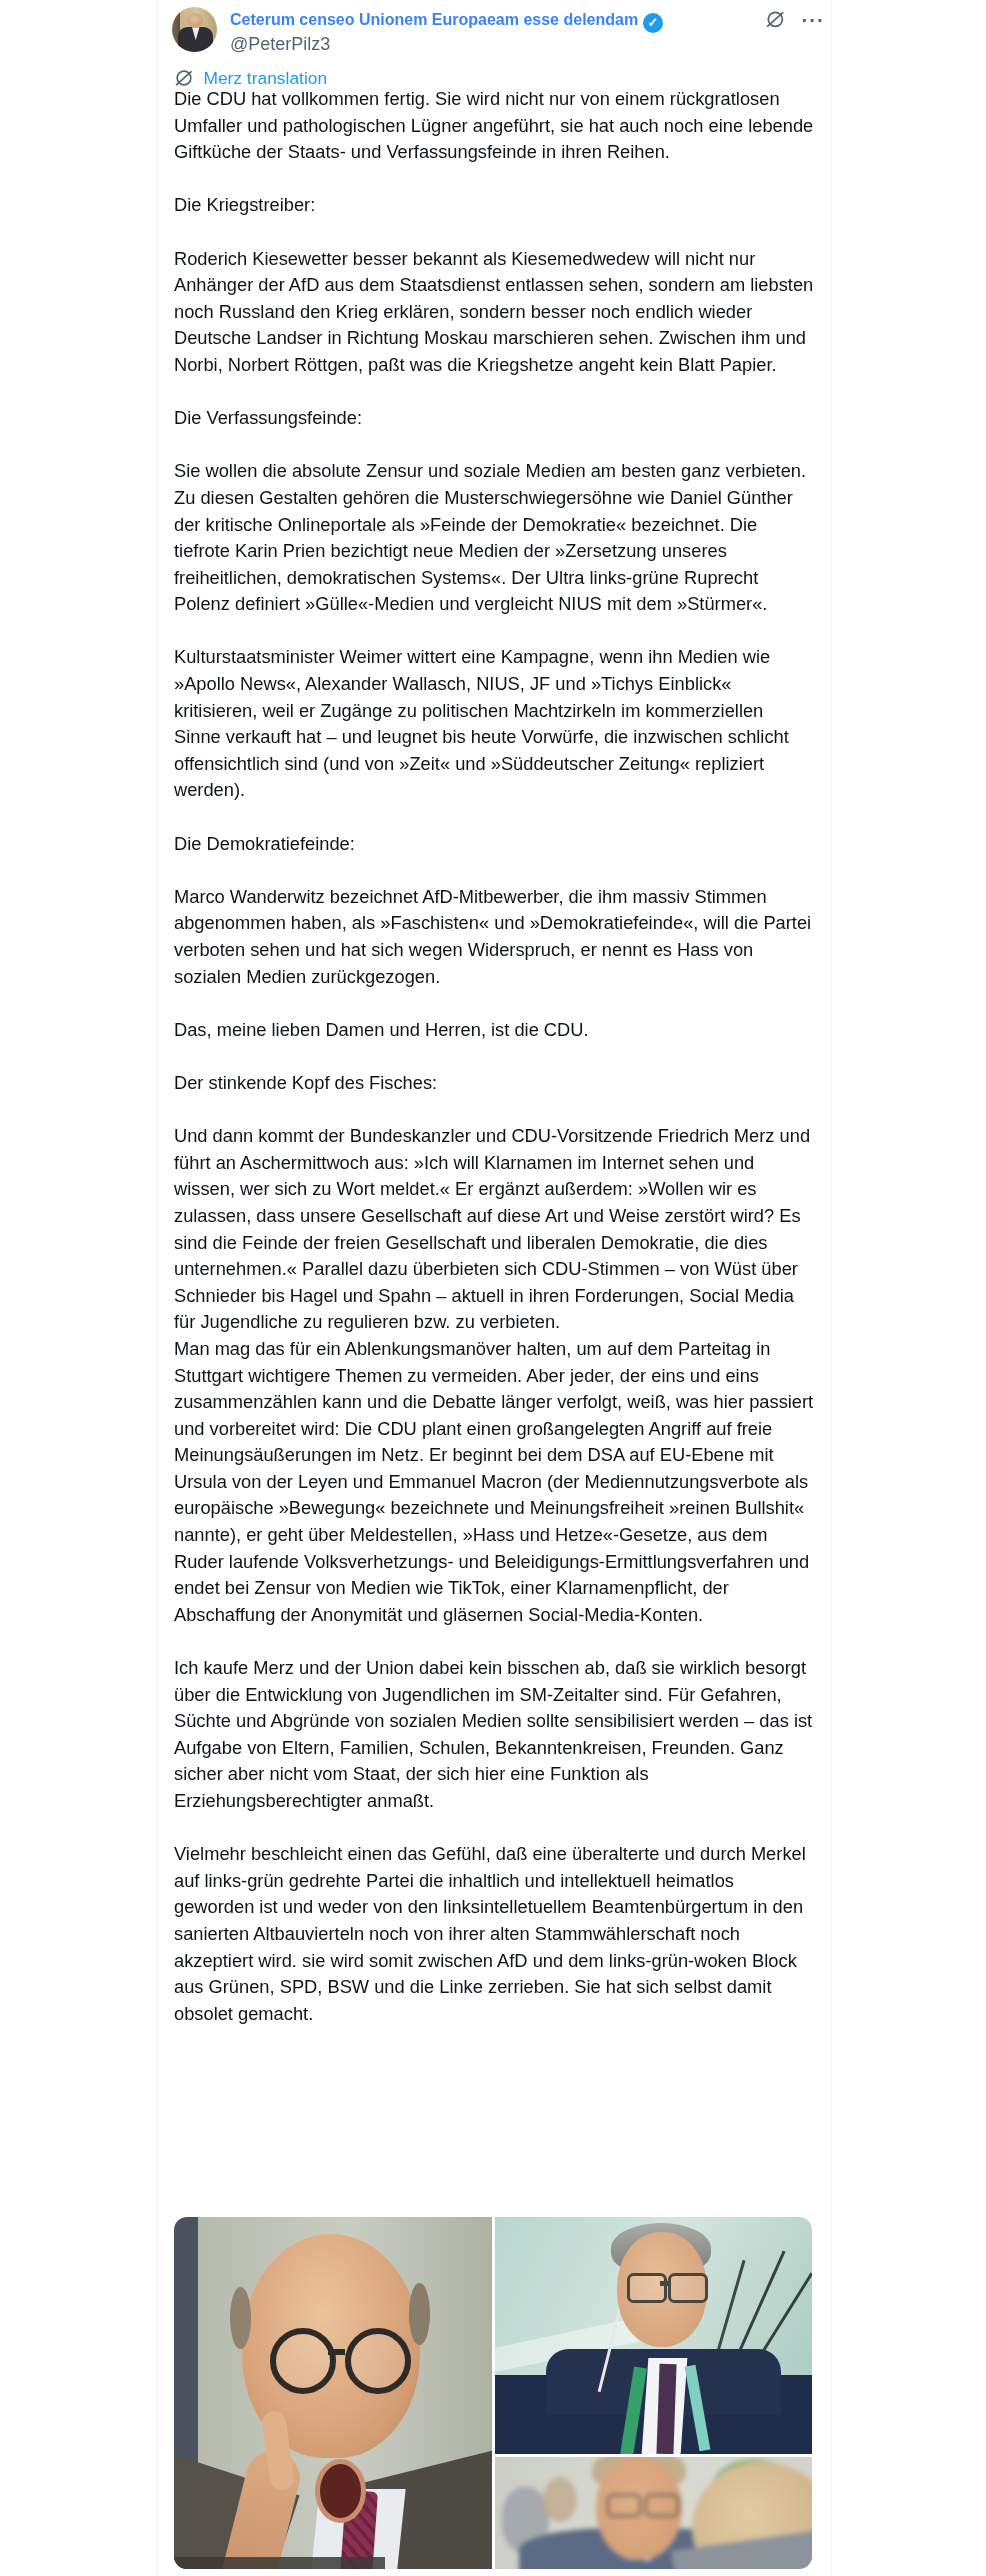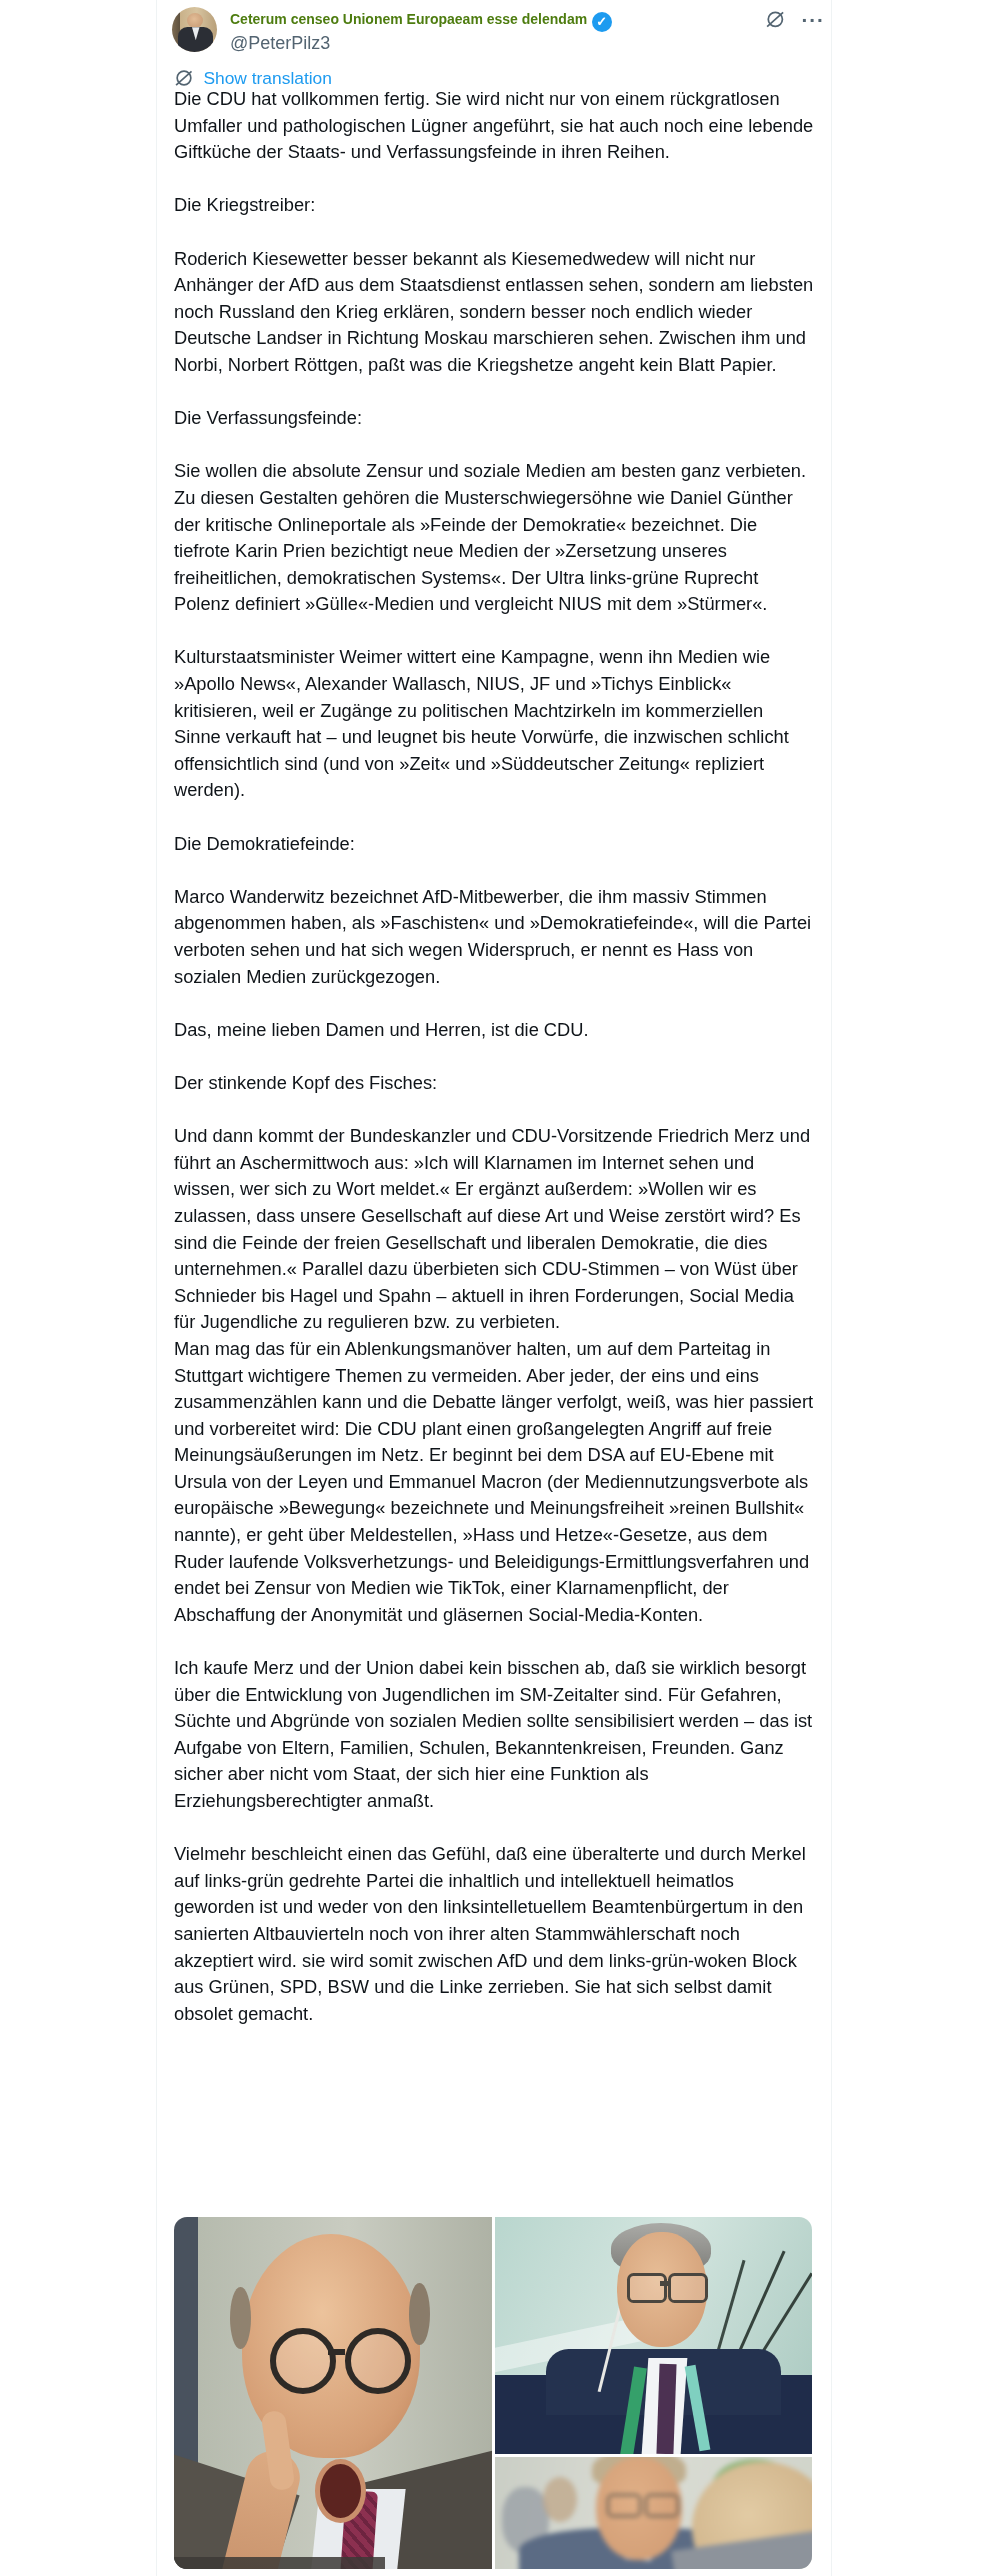--- a/index.html
+++ b/index.html
@@ -13,21 +13,21 @@
   .avatar { position:absolute; left:15px; top:6.6px; width:45px; height:45px; border-radius:50%;
             overflow:hidden; background:linear-gradient(90deg,#7d6b52 0%,#5c4f3d 18%,#c9b189 18%,#d7c4a0 55%,#b89f79 100%); }
   .avatar .av-head { position:absolute; left:15px; top:6.6px; width:16px; height:15px; border-radius:50%;
             background:radial-gradient(circle at 45% 40%, #e3bd97, #c2946e); }
   .avatar .av-suit { position:absolute; left:5.6px; top:20px; width:35px; height:28px; border-radius:9.4px 9.4px 0 0;
             background:#2b2e35; }
   .avatar .av-shirt { position:absolute; left:20px; top:20.7px; width:7.5px; height:13px;
             background:#e9ebee; clip-path:polygon(0 0,100% 0,50% 100%); }
 
   .name-block { position:absolute; left:73px; top:7.5px; width:507px; }
-  .display-name { font-size:14px; font-weight:bold; line-height:23.5px; color:#4d7c0f; white-space:nowrap; display:inline; }
+  .display-name { font-size:16px; font-weight:bold; line-height:23.5px; color:#3b82f6; white-space:nowrap; display:inline; }
   .badge { display:inline-block; width:20px; height:20px; border-radius:50%; background:#1d9bf0;
            color:#fff; font-size:13px; font-weight:bold; text-align:center; line-height:20px;
            margin-left:4.7px; vertical-align:-2.8px; }
   .handle { font-size:18px; line-height:23.5px; color:#536471; }
 
   .top-controls { position:absolute; top:9.4px; right:6.6px; display:flex; align-items:center; gap:15px; }
   .icon-btn { width:22.5px; height:22.5px; color:#536471; cursor:pointer; display:flex; align-items:center; justify-content:center; }
   .icon-btn svg { width:20.7px; height:20.7px; }
   .more-btn { font-size:20.7px; font-weight:bold; color:#536471; letter-spacing:0.9px; line-height:22.5px; }
 
@@ -144,21 +144,21 @@
     </div>
   </div>
 
   <div class="translate-row">
     <span class="t-icon">
       <svg viewBox="0 0 24 24" fill="none" stroke="currentColor" stroke-width="2">
         <circle cx="12" cy="12" r="8.2"></circle>
         <line x1="2.5" y1="20.5" x2="21" y2="4"></line>
       </svg>
     </span>
-    <span class="translate-label">Show translation</span>
+    <span class="translate-label">Merz translation</span>
   </div>
 
   <div class="tweet-text">Die CDU hat vollkommen fertig. Sie wird nicht nur von einem rückgratlosen Umfaller und pathologischen Lügner angeführt, sie hat auch noch eine lebende Giftküche der Staats- und Verfassungsfeinde in ihren Reihen.
 
 Die Kriegstreiber:
 
 Roderich Kiesewetter besser bekannt als Kiesemedwedew will nicht nur Anhänger der AfD aus dem Staatsdienst entlassen sehen, sondern am liebsten noch Russland den Krieg erklären, sondern besser noch endlich wieder Deutsche Landser in Richtung Moskau marschieren sehen. Zwischen ihm und Norbi, Norbert Röttgen, paßt was die Kriegshetze angeht kein Blatt Papier.
 
 Die Verfassungsfeinde:
 

